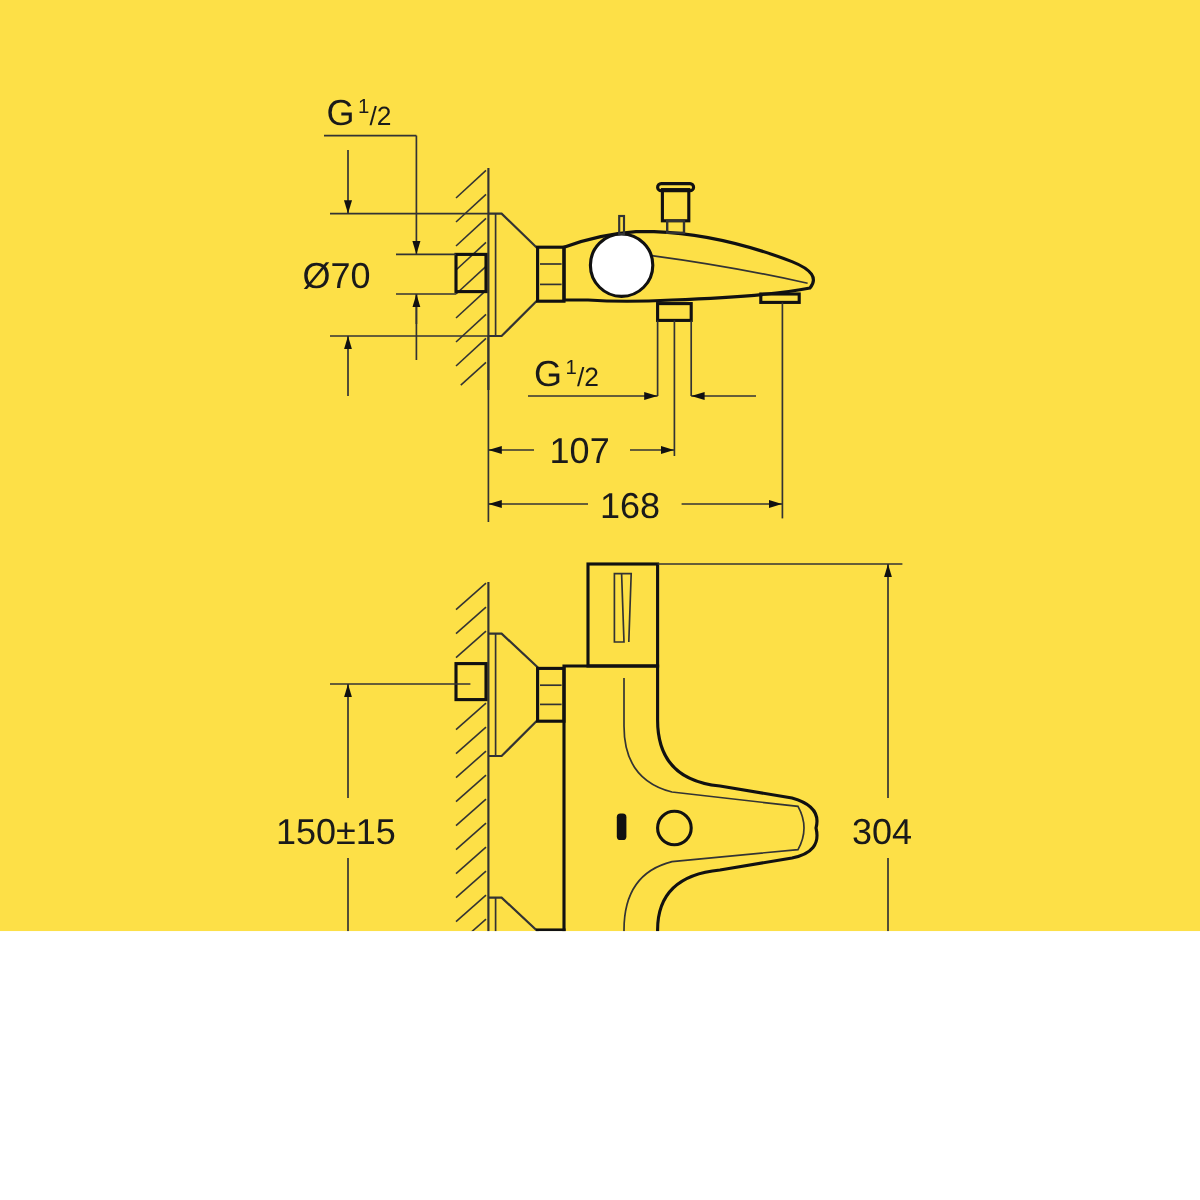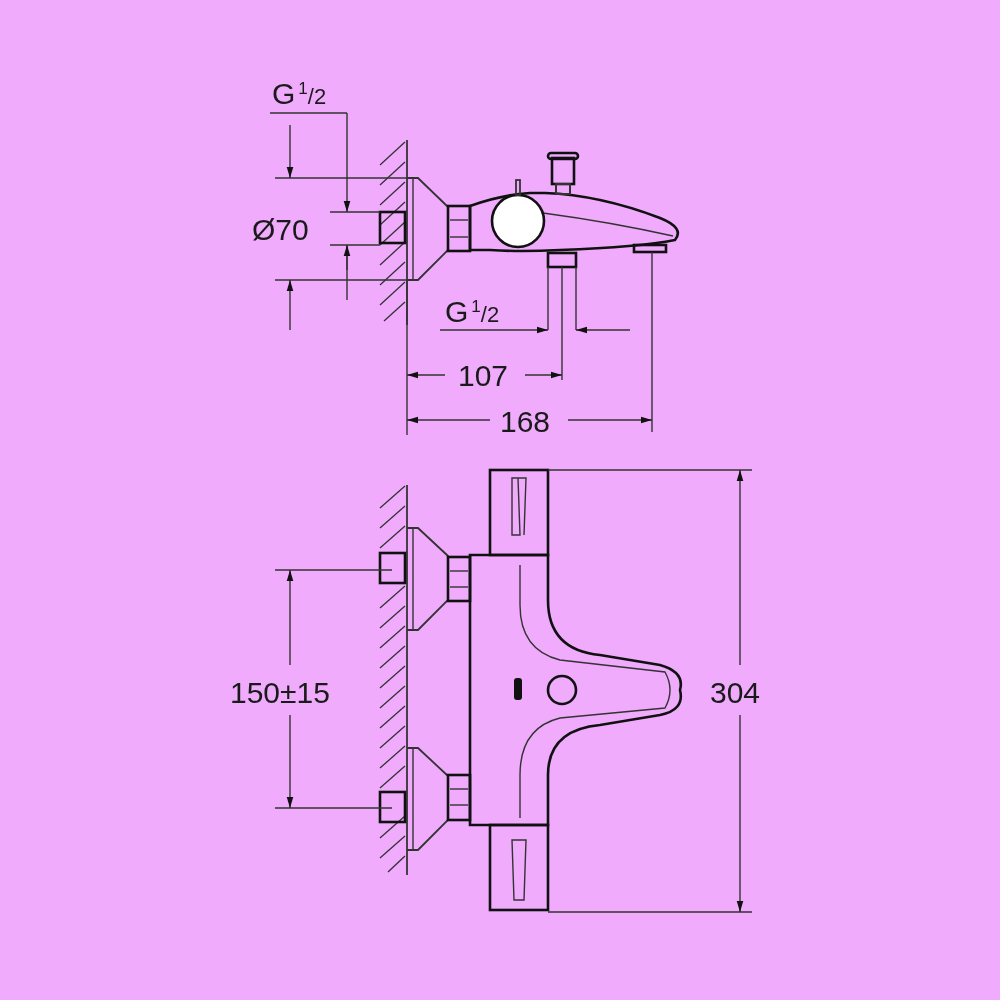--- a/index.html
+++ b/index.html
@@ -1,16 +1,16 @@
 <!DOCTYPE html>
 <html><head>
 <meta charset="utf-8">
 <style>
   html,body{margin:0;padding:0;background:#ffffff;}
-  #canvas{position:relative;width:1000px;height:1000px;background:#f0abfc;overflow:hidden;}
+  #canvas{position:relative;width:1000px;height:776px;background:#fde047;overflow:hidden;}
   svg{position:absolute;left:0;top:0;}
   .dim-text{font-family:"Liberation Sans",sans-serif;fill:#1a1a1a;}
   .thin{stroke:#333;stroke-width:1.4;fill:none;}
   .thick{stroke:#111;stroke-width:2.6;fill:none;}
   .hatch{stroke:#333;stroke-width:1.3;}
 </style>
 </head>
 <body>
 
 <div id="canvas">

